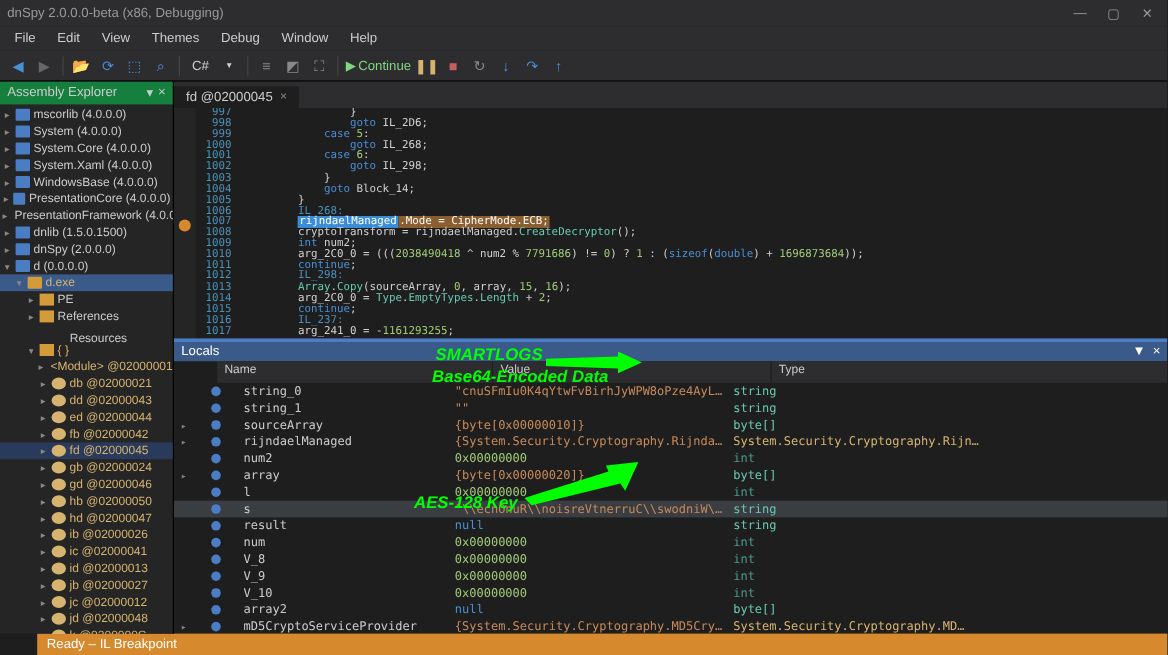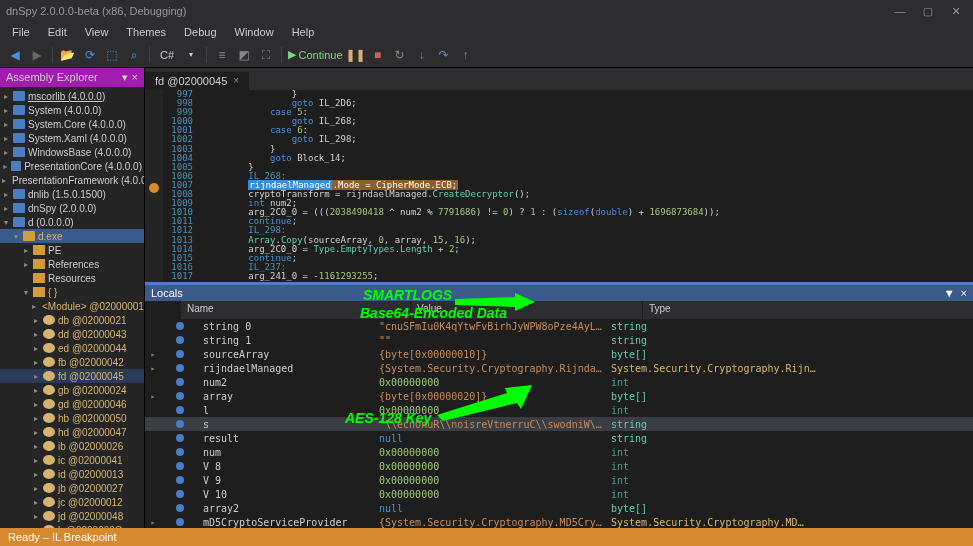--- a/index.html
+++ b/index.html
@@ -46,21 +46,21 @@
   height: calc(100% - 22px - 20px - 26px - 18px);
 }
 .sidebar {
   width: 145px;
   background: #252526;
   border-right: 1px solid #000;
   display: flex; flex-direction: column;
   overflow: hidden;
 }
 .panel-header {
-  background: #a21caf; padding: 3px 6px;
+  background: #15803d; padding: 3px 6px;
   font-size: 11px; color: #ccc;
   display: flex; justify-content: space-between;
 }
 .tree {
   flex: 1; overflow: auto;
   font-size: 10px;
   padding-top: 2px;
 }
 .tree-item {
   display: flex; align-items: center;
@@ -145,20 +145,21 @@
 .local-row .name-cell { width: 230px; display: flex; align-items: center; gap: 19px; }
 .local-row .value-cell { width: 232px; color: #c78a5a; }
 .local-row .type-cell { flex: 1; color: #4a9b8a; }
 .var-icon { width: 8px; height: 8px; background: #4a7dc4; border-radius: 50%; display: inline-block; }
 .expand-arrow { width: 8px; color: #888; font-size: 8px; text-align: center; }
 .statusbar {
   height: 18px; background: #d68a2d;
   display: flex; align-items: center;
   padding: 0 8px; color: #fff;
   font-size: 11px;
+  margin-left: 31px;
 }
 .annotation {
   position: absolute;
   font-family: Arial, sans-serif;
   font-weight: bold;
   font-size: 14px;
   color: #0f0;
   font-style: italic;
   pointer-events: none;
   z-index: 100;
@@ -226,21 +227,21 @@
       <span>Assembly Explorer</span>
       <span style="display:flex;gap:4px">
           <span>▾</span>
           <span>×</span>
         </span>
     </div>
     <div class="tree" id="asm-tree">
         <div class="tree-item" style="padding-left: 2px;">
           <span class="expand">▸</span>
           <span class="icon ico-asm"></span>
-          <span class="label" style="color: rgb(204, 204, 204); text-decoration: underline;">mscorlib (4.0.0.0)</span>
+          <span class="label" style="color: rgb(204, 204, 204);">mscorlib (4.0.0.0)</span>
         </div>
         <div class="tree-item" style="padding-left: 2px;">
           <span class="expand">▸</span>
           <span class="icon ico-asm"></span>
           <span class="label" style="color: rgb(204, 204, 204);">System (4.0.0.0)</span>
         </div>
         <div class="tree-item" style="padding-left: 2px;">
           <span class="expand">▸</span>
           <span class="icon ico-asm"></span>
           <span class="label" style="color: rgb(204, 204, 204);">System.Core (4.0.0.0)</span>
@@ -288,21 +289,21 @@
         <div class="tree-item" style="padding-left: 22px;">
           <span class="expand">▸</span>
           <span class="icon ico-folder"></span>
           <span class="label" style="color: rgb(204, 204, 204);">PE</span>
         </div>
         <div class="tree-item" style="padding-left: 22px;">
           <span class="expand">▸</span>
           <span class="icon ico-folder"></span>
           <span class="label" style="color: rgb(204, 204, 204);">References</span>
         </div>
-        <div class="tree-item" style="padding-left: 22px;">
+        <div class="tree-item" style="padding-left: 22px; flex-direction: column;">
           <span class="expand"></span>
           <span class="icon ico-folder"></span>
           <span class="label" style="color: rgb(204, 204, 204);">Resources</span>
         </div>
         <div class="tree-item" style="padding-left: 22px;">
           <span class="expand">▾</span>
           <span class="icon ico-ns"></span>
           <span class="label">{ }</span>
         </div>
         <div class="tree-item" style="padding-left: 32px;">

